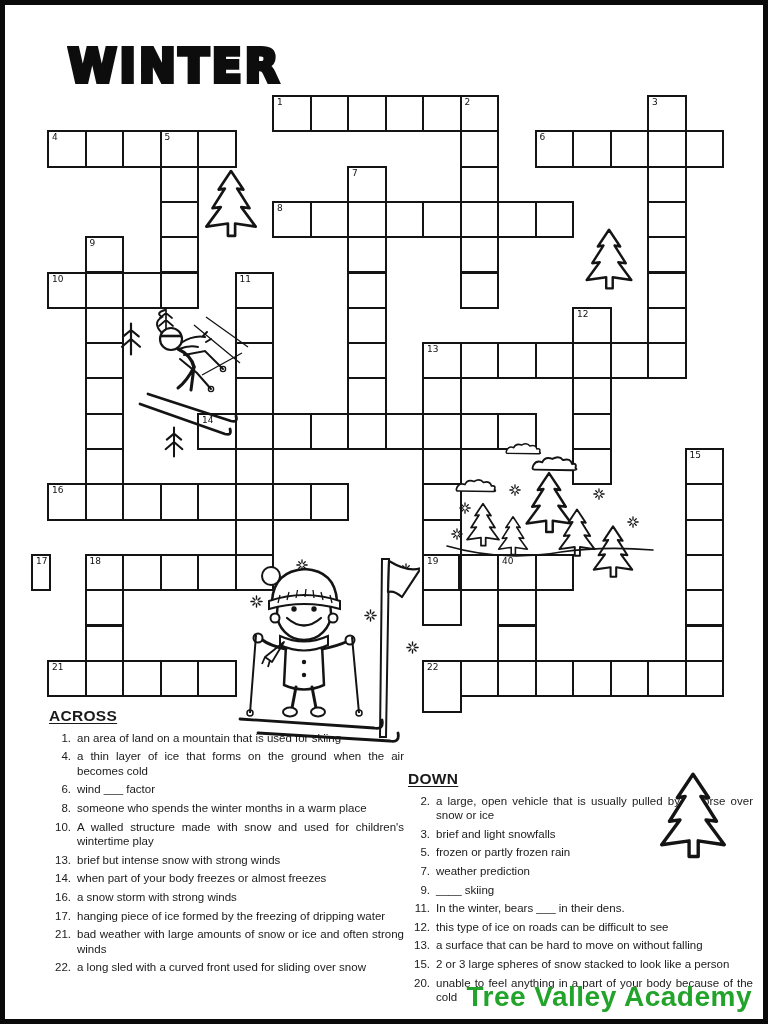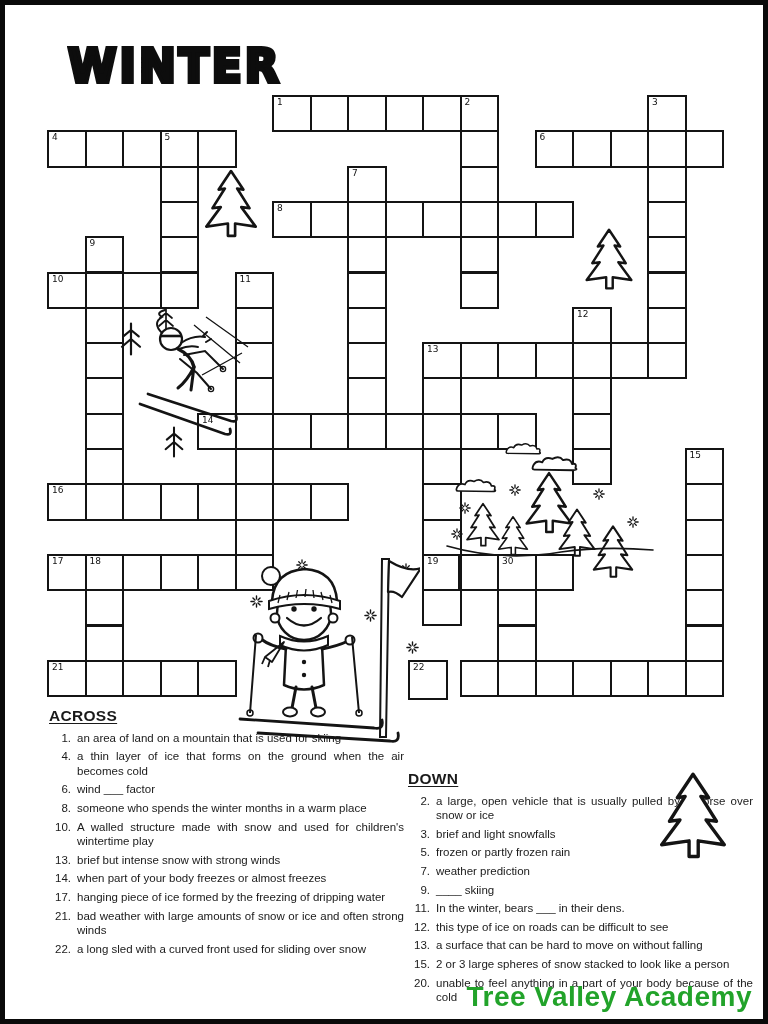--- a/index.html
+++ b/index.html
@@ -118,46 +118,46 @@
     <div class="cell" style="left: 47px; top: 483.3px; width: 39.5px; height: 37.3px; border-color: rgb(20, 20, 20);">
       <span class="cellnum">16</span>
     </div>
     <div class="cell" style="left: 84.5px; top: 483.3px; width: 39.5px; height: 37.3px; border-color: rgb(20, 20, 20);"></div>
     <div class="cell" style="left: 122px; top: 483.3px; width: 39.5px; height: 37.3px; border-color: rgb(20, 20, 20);"></div>
     <div class="cell" style="left: 159.5px; top: 483.3px; width: 39.5px; height: 37.3px; border-color: rgb(20, 20, 20);"></div>
     <div class="cell" style="left: 197px; top: 483.3px; width: 39.5px; height: 37.3px; border-color: rgb(20, 20, 20);"></div>
     <div class="cell" style="left: 234.5px; top: 483.3px; width: 39.5px; height: 37.3px; border-color: rgb(20, 20, 20);"></div>
     <div class="cell" style="left: 272px; top: 483.3px; width: 39.5px; height: 37.3px; border-color: rgb(20, 20, 20);"></div>
     <div class="cell" style="left: 309.5px; top: 483.3px; width: 39.5px; height: 37.3px; border-color: rgb(20, 20, 20);"></div>
-    <div class="cell" style="left: 47px; top: 553.9px; width: 45px; height: 37.3px; border-color: rgb(20, 20, 20);">
+    <div class="cell" style="left: 31px; top: 553.9px; width: 20px; height: 37.3px; border-color: rgb(20, 20, 20);">
       <span class="cellnum">17</span>
     </div>
     <div class="cell" style="left: 84.5px; top: 553.9px; width: 39.5px; height: 37.3px; border-color: rgb(20, 20, 20);">
       <span class="cellnum">18</span>
     </div>
     <div class="cell" style="left: 122px; top: 553.9px; width: 39.5px; height: 37.3px; border-color: rgb(20, 20, 20);"></div>
     <div class="cell" style="left: 159.5px; top: 553.9px; width: 39.5px; height: 37.3px; border-color: rgb(20, 20, 20);"></div>
     <div class="cell" style="left: 197px; top: 553.9px; width: 39.5px; height: 37.3px; border-color: rgb(20, 20, 20);"></div>
     <div class="cell" style="left: 234.5px; top: 553.9px; width: 39.5px; height: 37.3px; border-color: rgb(20, 20, 20);"></div>
     <div class="cell" style="left: 422px; top: 553.9px; width: 38px; height: 37.3px; border-color: rgb(20, 20, 20); text-decoration: underline;">
       <span class="cellnum">19</span>
     </div>
     <div class="cell" style="left: 459.5px; top: 553.9px; width: 39.5px; height: 37.3px; border-color: rgb(20, 20, 20);"></div>
     <div class="cell" style="left: 497px; top: 553.9px; width: 39.5px; height: 37.3px; border-color: rgb(20, 20, 20);">
-      <span class="cellnum">30</span>
+      <span class="cellnum">40</span>
     </div>
     <div class="cell" style="left: 534.5px; top: 553.9px; width: 39.5px; height: 37.3px; border-color: rgb(20, 20, 20);"></div>
     <div class="cell" style="left: 47px; top: 659.8px; width: 39.5px; height: 37.3px; border-color: rgb(20, 20, 20);">
       <span class="cellnum">21</span>
     </div>
     <div class="cell" style="left: 84.5px; top: 659.8px; width: 39.5px; height: 37.3px; border-color: rgb(20, 20, 20);"></div>
     <div class="cell" style="left: 122px; top: 659.8px; width: 39.5px; height: 37.3px; border-color: rgb(20, 20, 20);"></div>
     <div class="cell" style="left: 159.5px; top: 659.8px; width: 39.5px; height: 37.3px; border-color: rgb(20, 20, 20);"></div>
     <div class="cell" style="left: 197px; top: 659.8px; width: 39.5px; height: 37.3px; border-color: rgb(20, 20, 20);"></div>
-    <div class="cell" style="left: 408px; top: 659.8px; width: 39.5px; height: 40px; border-color: rgb(20, 20, 20);">
+    <div class="cell" style="left: 422px; top: 659.8px; width: 39.5px; height: 53px; border-color: rgb(20, 20, 20);">
       <span class="cellnum">22</span>
     </div>
     <div class="cell" style="left: 459.5px; top: 659.8px; width: 39.5px; height: 37.3px; border-color: rgb(20, 20, 20);"></div>
     <div class="cell" style="left: 497px; top: 659.8px; width: 39.5px; height: 37.3px; border-color: rgb(20, 20, 20);"></div>
     <div class="cell" style="left: 534.5px; top: 659.8px; width: 39.5px; height: 37.3px; border-color: rgb(20, 20, 20);"></div>
     <div class="cell" style="left: 572px; top: 659.8px; width: 39.5px; height: 37.3px; border-color: rgb(20, 20, 20);"></div>
     <div class="cell" style="left: 609.5px; top: 659.8px; width: 39.5px; height: 37.3px; border-color: rgb(20, 20, 20);"></div>
     <div class="cell" style="left: 647px; top: 659.8px; width: 39.5px; height: 37.3px; border-color: rgb(20, 20, 20);"></div>
     <div class="cell" style="left: 684.5px; top: 659.8px; width: 39.5px; height: 37.3px; border-color: rgb(20, 20, 20);"></div>
     <div class="cell" style="left: 459.5px; top: 130.3px; width: 39.5px; height: 37.3px; border-color: rgb(20, 20, 20);"></div>
@@ -331,20 +331,24 @@
       </div>
       <div class="clue">
         <span class="cnum">13.</span>
         <span class="ctext">brief but intense snow with strong winds</span>
       </div>
       <div class="clue">
         <span class="cnum">14.</span>
         <span class="ctext">when part of your body freezes or almost freezes</span>
       </div>
       <div class="clue">
+        <span class="cnum">16.</span>
+        <span class="ctext">a snow storm with strong winds</span>
+      </div>
+      <div class="clue">
         <span class="cnum">17.</span>
         <span class="ctext">hanging piece of ice formed by the freezing of dripping water</span>
       </div>
       <div class="clue">
         <span class="cnum">21.</span>
         <span class="ctext">bad weather with large amounts of snow or ice and often strong winds</span>
       </div>
       <div class="clue">
         <span class="cnum">22.</span>
         <span class="ctext">a long sled with a curved front used for sliding over snow</span>

